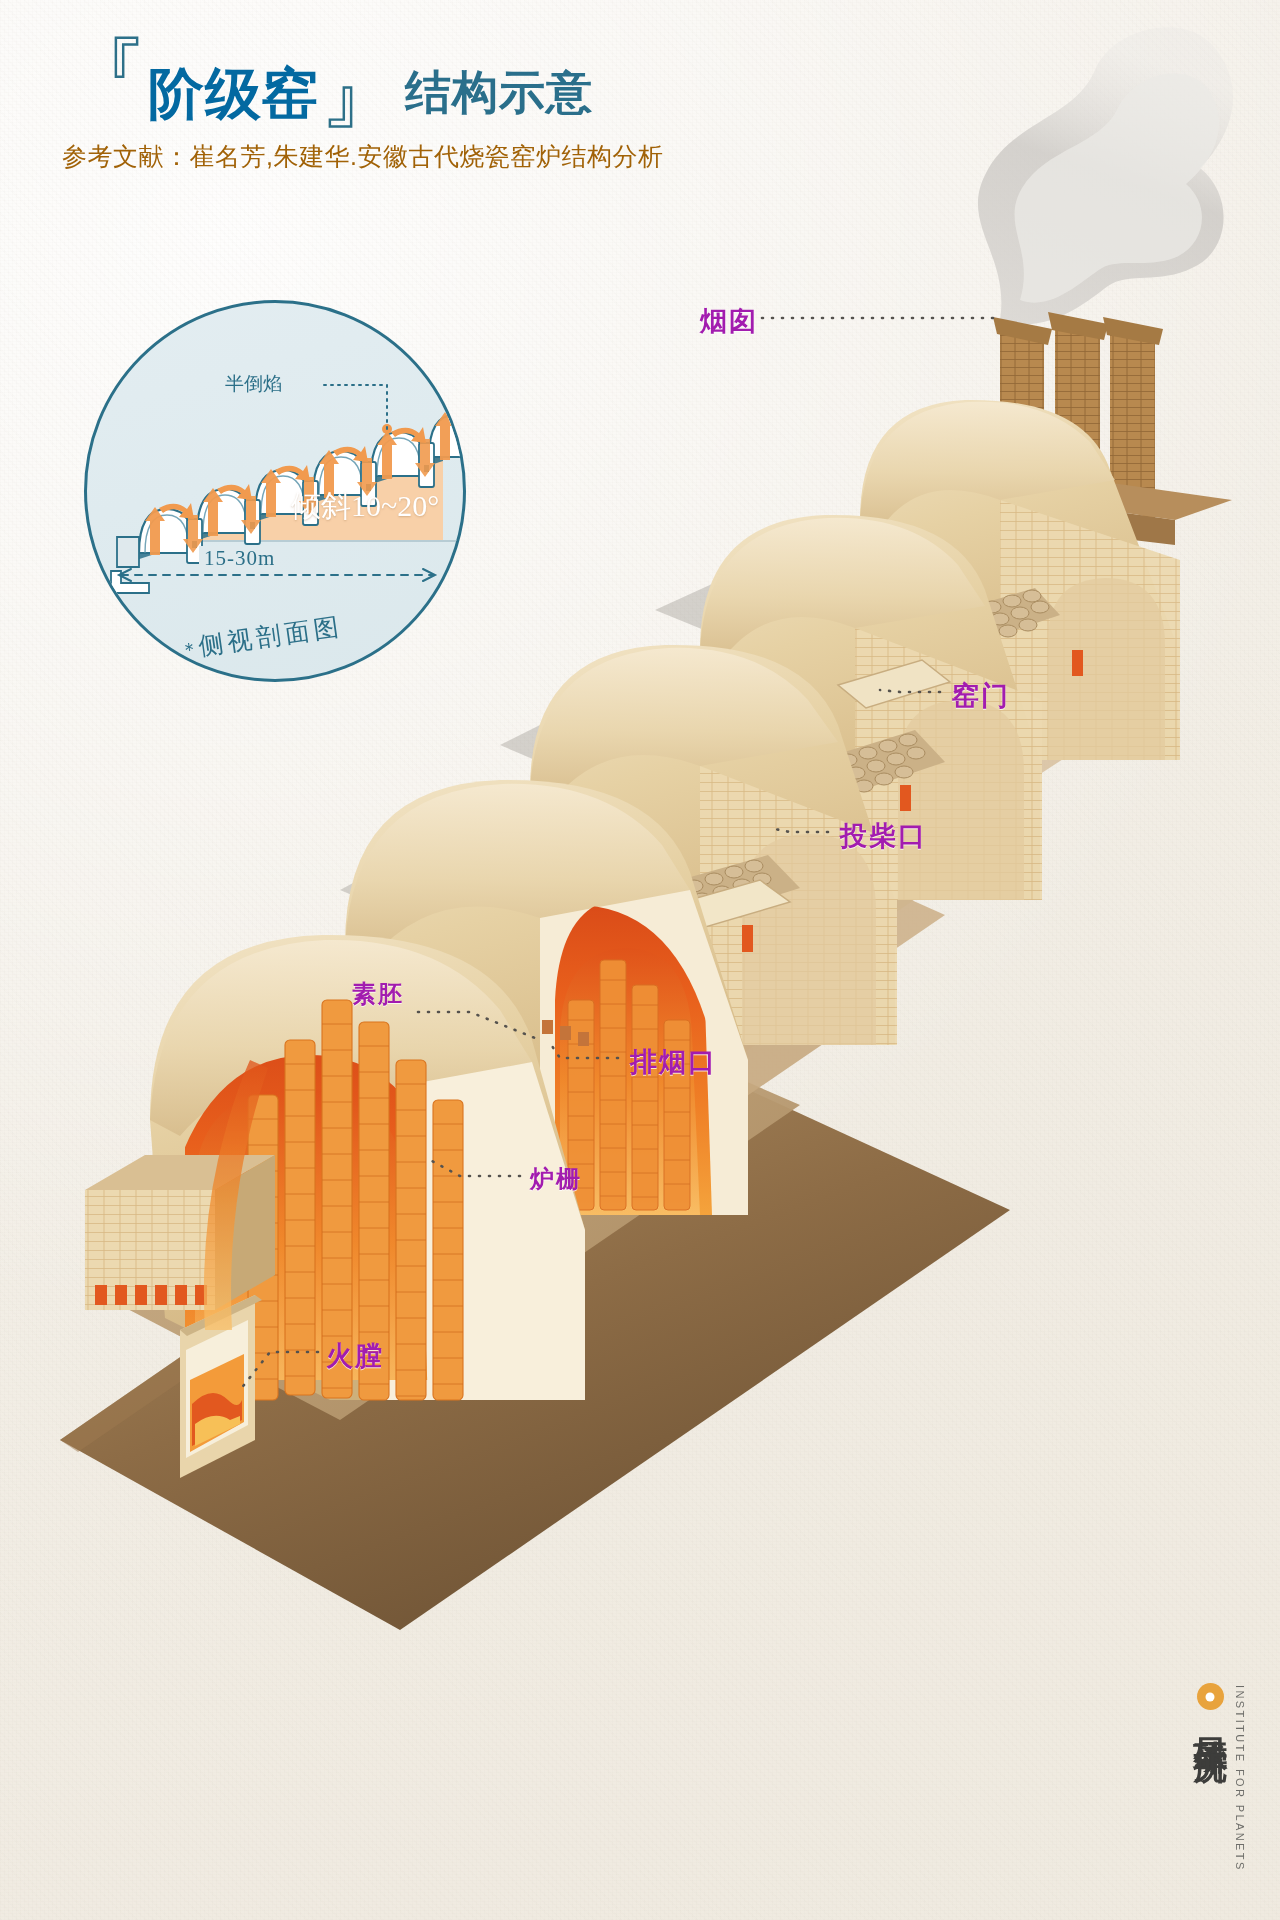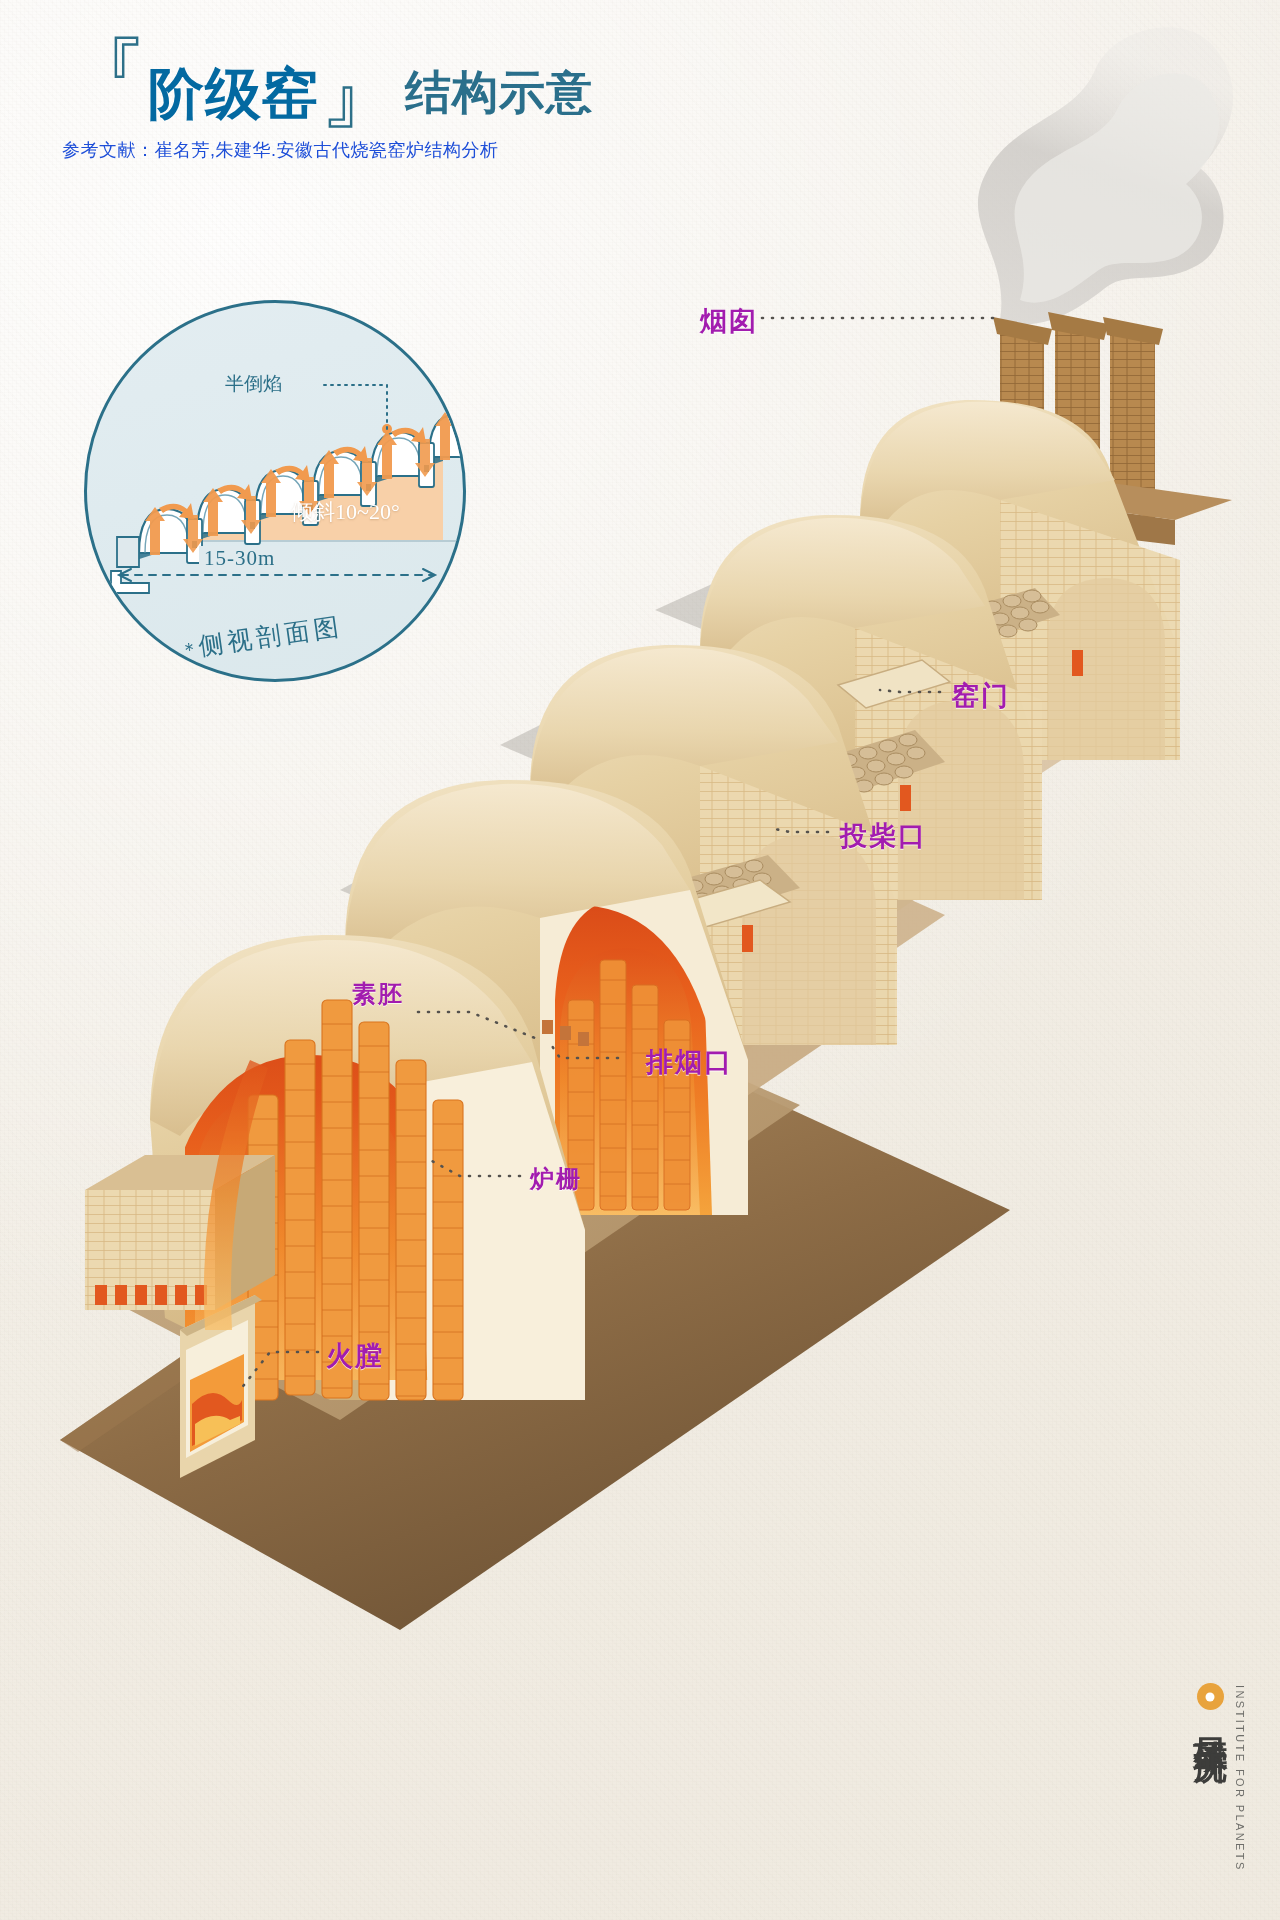--- a/index.html
+++ b/index.html
@@ -61,22 +61,22 @@
     color: #2a6f8b;
     font-family: "Liberation Serif", serif;
     font-weight: bold;
     font-size: 46px;
     line-height: 1;
     padding-bottom: 6px;
     letter-spacing: 1px;
   }
 
   .ref-line {
-    color: #1d4ed8;
-    font-size: 18px;
+    color: #a16207;
+    font-size: 25px;
     letter-spacing: .5px;
     line-height: 1.65;
     font-family: "Liberation Sans", sans-serif;
   }
   #ref1 { margin-top: 14px; }
   #ref2 { padding-left: 96px; }
 
   
   #inset {
     position: absolute;
@@ -101,24 +101,24 @@
     position: absolute;
     color: #2b6f88;
     font-family: "Liberation Serif", serif;
     font-size: 19px;
     white-space: nowrap;
   }
   #lbl-banfaoyan { left: 138px; top: 68px; }
 
   #lbl-qingxie {
     position: absolute;
-    left: 204px; top: 194px;
+    left: 204px; top: 183px;
     color: #ffffff;
     font-family: "Liberation Serif", serif;
-    font-size: 22px;
+    font-size: 30px;
     white-space: nowrap;
     text-shadow: 0 1px 2px rgba(150,110,70,.35);
   }
   #lbl-dim {
     position: absolute;
     left: 112px; top: 243px;
     color: #2b6f88;
     font-family: "Liberation Serif", serif;
     font-size: 21px;
     letter-spacing: 1px;
@@ -151,21 +151,21 @@
     font-size: 27px;
     letter-spacing: 2px;
     white-space: nowrap;
     text-shadow: 0 1px 0 rgba(255,255,255,.75);
   }
   .callout.small { font-size: 24px; }
 
   #c-yancong   { left: 700px; top: 303px; }
   #c-yaomen    { left: 952px; top: 678px; }
   #c-touchai   { left: 840px; top: 818px; }
-  #c-paiyan    { left: 630px; top: 1044px; margin-left: 16px; }
+  #c-paiyan    { left: 630px; top: 1044px; }
   #c-supi      { left: 352px; top: 978px; }
   #c-lushan    { left: 530px; top: 1163px; }
   #c-huotang   { left: 326px; top: 1338px; }
 
   
   #logo {
     position: absolute;
     right: 34px;
     bottom: 40px;
     display: flex;

